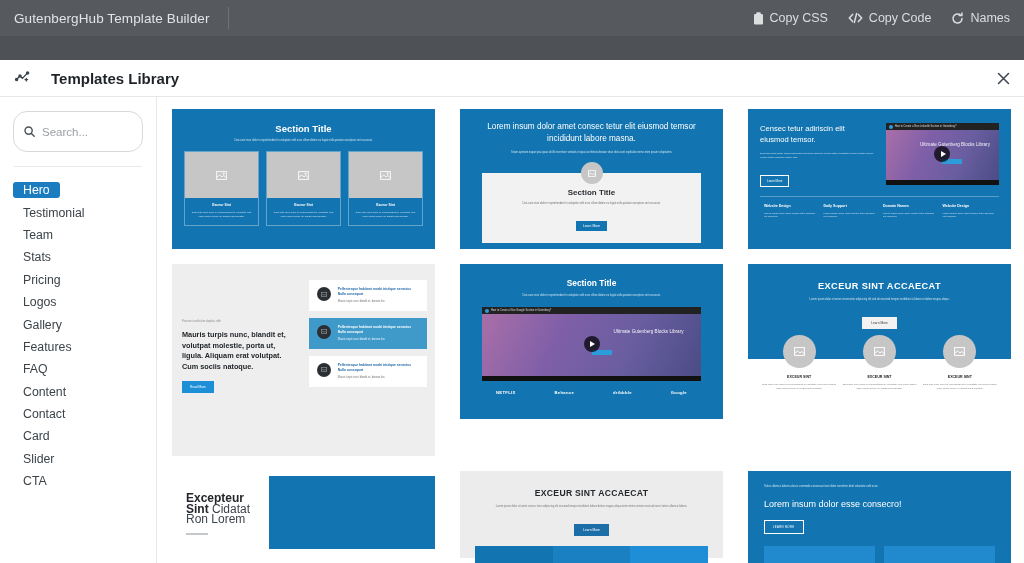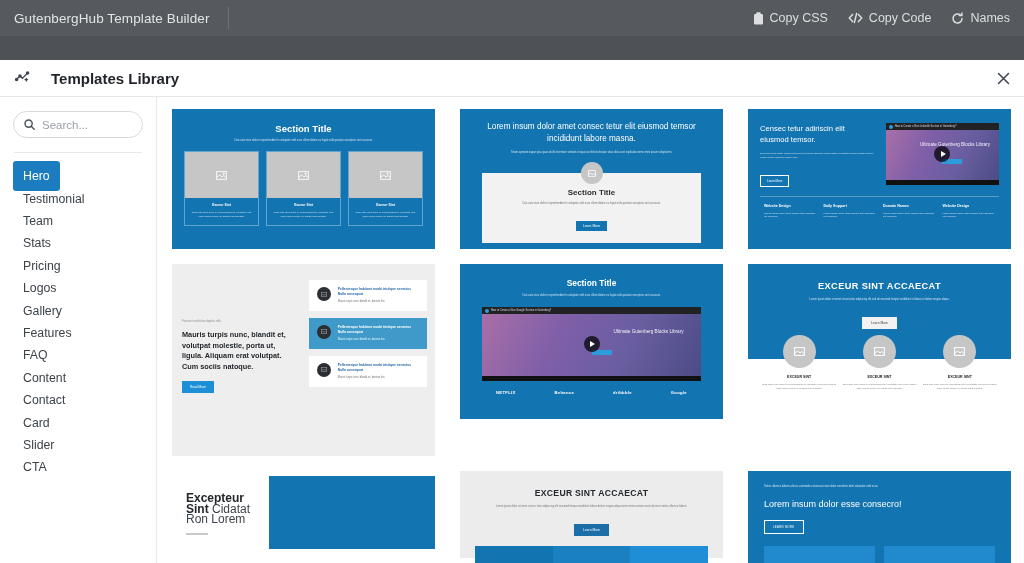--- a/index.html
+++ b/index.html
@@ -51,34 +51,34 @@
   .body-wrap { display: flex; height: 502px; }
 
   
   .sidebar {
     width: 157px; background: #fff;
     border-right: 1px solid #e6e8ea;
     padding: 14px 13px 0 13px;
     flex-shrink: 0;
   }
   .search-box {
-    height: 27px; border: 1px solid #d6d9dc; border-radius: 14px;
+    height: 41px; border: 1px solid #d6d9dc; border-radius: 14px;
     display: flex; align-items: center; gap: 7px; padding: 0 10px;
     background: #fff;
   }
   .search-box svg { flex-shrink: 0; color: #4a5159; }
   .search-input {
     border: none; outline: none; font-size: 11.5px; color: #8b9097;
     width: 100%; background: transparent; font-family: inherit;
   }
   .search-input::placeholder { color: #9aa0a6; }
   .side-rule { height: 1px; background: #e6e8ea; margin: 14px 1px 12px 1px; }
   .cat-list { display: flex; flex-direction: column; gap: 0px; }
   .cat-item {
-    height: 30px; display: flex; align-items: center;
+    height: 16px; display: flex; align-items: center;
     padding: 0 10px; font-size: 12.3px; color: #3c4349;
     border-radius: 3px; cursor: pointer; margin-bottom: 0px;
   }
   .cat-row { height: 22.4px; display:flex; align-items:center; }
   .cat-item.active { background: #1c7cc0; color: #fff; }
 
   
   .main {
     flex: 1; background: #fff; padding: 12px 0 0 15px;
     overflow: hidden; position: relative;

